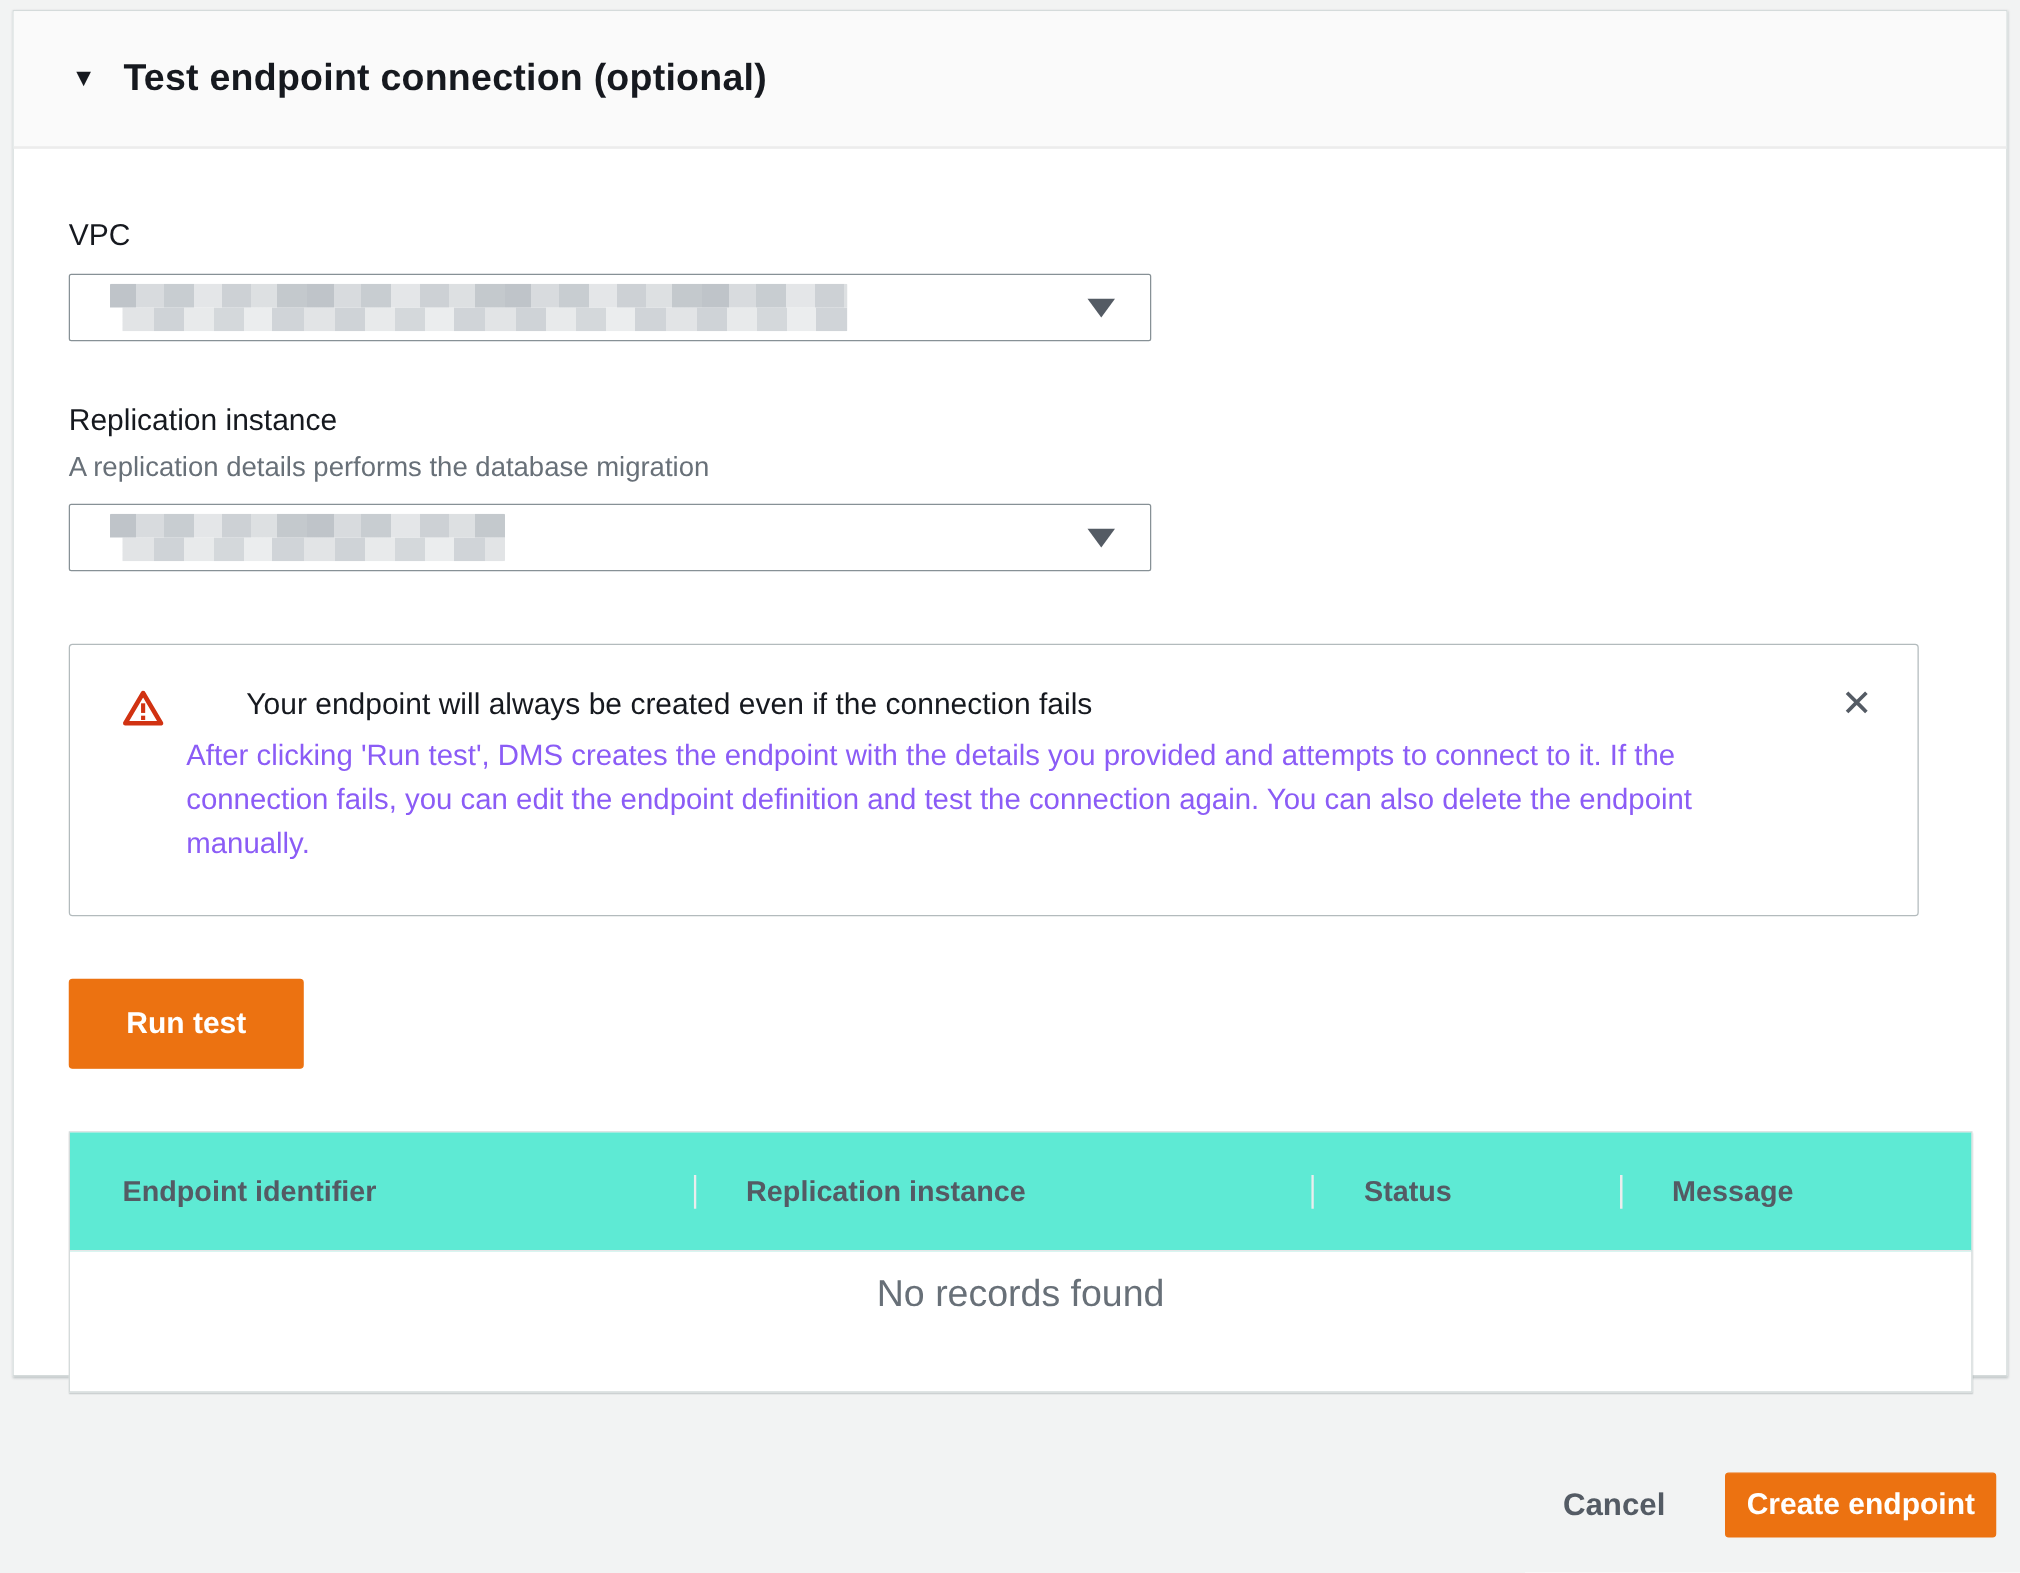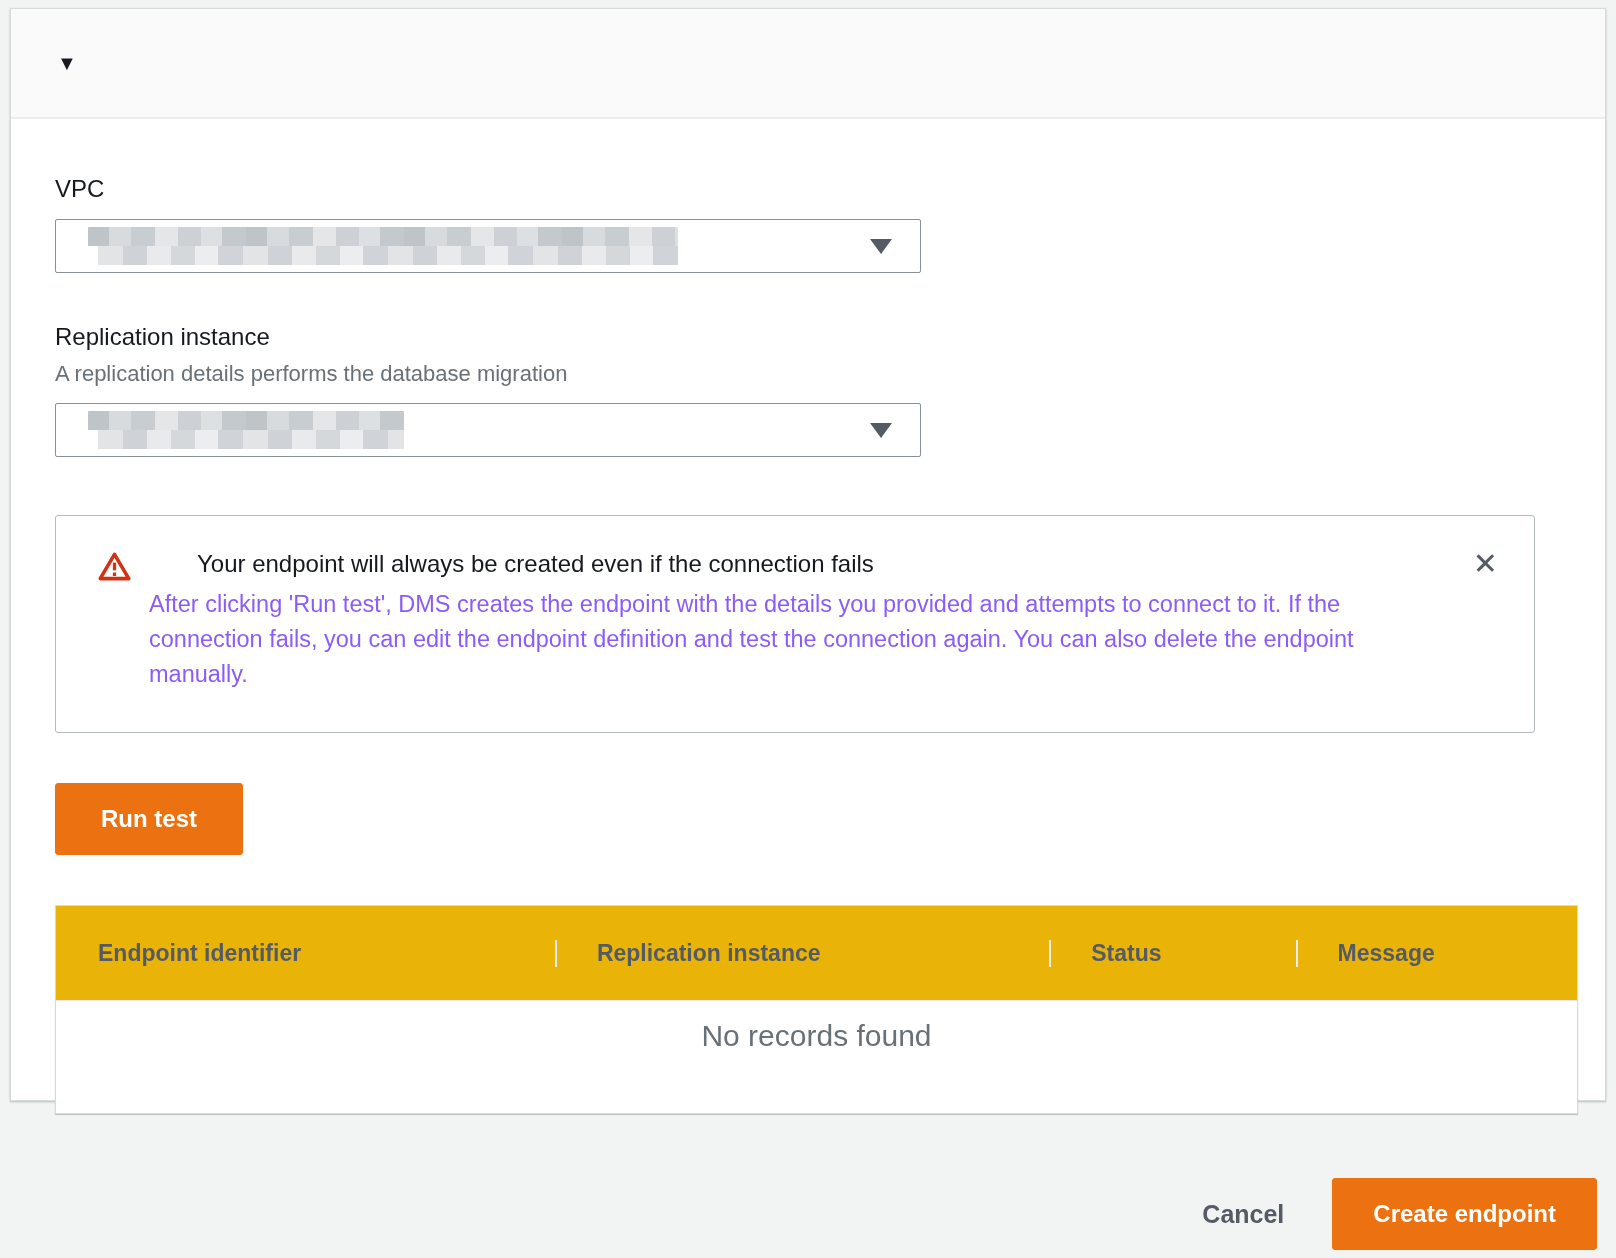--- a/index.html
+++ b/index.html
@@ -103,21 +103,21 @@
   .results-table {
     margin-top:50px;
     width:1523px;
     border:1px solid #d5dbdb;
     box-shadow:0 1px 1px 0 rgba(0,28,36,.2);
     background:#fff;
   }
   .thead {
     display:grid;
     grid-template-columns:32.8% 32.5% 16.2% 18.5%;
-    background:#eab308;
+    background:#5eead4;
     border-bottom:1px solid #e4e7e7;
     height:95px; align-items:center;
   }
   .th {
     position:relative;
     font-size:23px; font-weight:bold; color:#545b64;
     padding-left:42px;
     white-space:nowrap; overflow:hidden;
   }
   .th:not(:first-child)::before {
@@ -135,31 +135,32 @@
   .footer {
     position:absolute; left:0; right:0; top:1178px;
     display:flex; align-items:center; justify-content:flex-end;
     padding-right:19px;
   }
   .btn-link {
     background:none; border:none; cursor:pointer;
     font-family:inherit; font-size:25px; font-weight:bold; color:#545b64;
     margin-right:48px; padding:0;
   }
-  .create-btn { height:72px; padding:0 40px; }
+  .create-btn { height:52px; padding:0 16px; }
 </style>
 </head>
 <body>
 
 <div class="page">
 
   <section class="card">
 
     <header class="card-header">
       <span class="caret-glyph">▼</span>
+      <h2 class="section-title">Test endpoint connection (optional)</h2>
     </header>
 
     <div class="card-body">
 
       
       <label class="field-label vpc-label">VPC</label>
       <div class="select">
         <div class="redacted redacted-wide"></div>
         <span class="select-caret"></span>
       </div>

